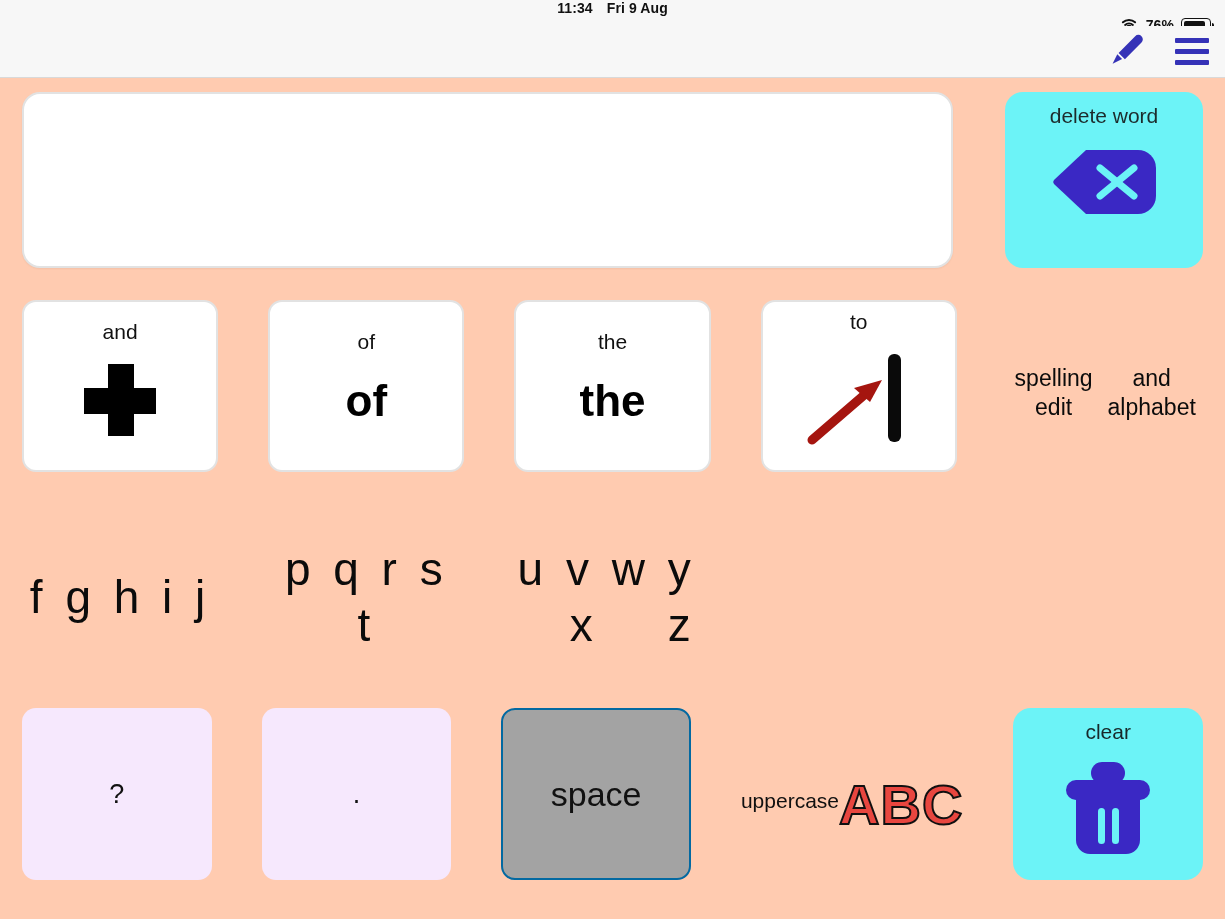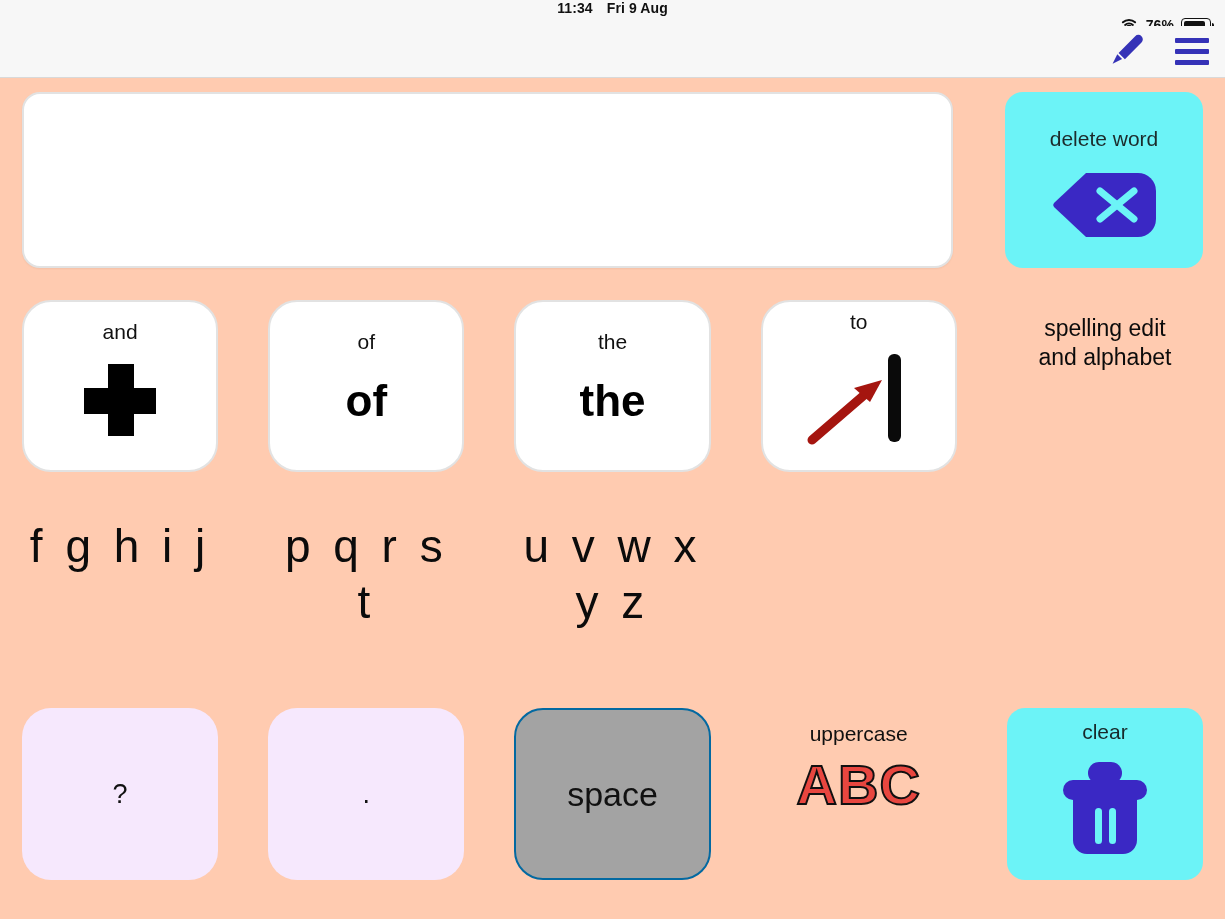--- a/index.html
+++ b/index.html
@@ -108,21 +108,21 @@
     flex: 1;
     background: #ffffff;
     border: 2px solid #e2e2e2;
     border-radius: 18px;
     box-shadow: 0 1px 2px rgba(0,0,0,0.05);
   }
 
   
   .cell {
     position: relative;
-    border-radius: 29px;
+    border-radius: 14px;
     display: flex;
     flex-direction: column;
     align-items: center;
     justify-content: center;
     overflow: visible;
   }
   .cell.plain { border: 2px solid #e2e2e2; }
 
   
   .folder { border-radius: 0; background: none !important; border: none; }
@@ -137,37 +137,37 @@
     left: 0; top: 0;
     width: 46%;
     height: 36px;
     border-radius: 14px 14px 0 0;
     background: inherit;
   }
   .folder .folder-inner {
     position: relative;
     z-index: 3;
     display: flex;
-    flex-direction: column;
-    align-items: center;
-    justify-content: flex-start;
+    flex-direction: row;
+    align-items: center;
+    justify-content: center;
     width: 100%; height: 100%;
     padding-top: 14px;
   }
 
   
   .delete-word {
     width: 198px;
     background: #6cf3f7;
     border-radius: 18px;
     display: flex;
     flex-direction: column;
     align-items: center;
     justify-content: flex-start;
-    padding-top: 35px;
+    padding-top: 12px;
   }
   .dw-label { font-size: 21px; color: #1c2b2c; }
   .backspace {
     margin-top: 22px;
     position: relative;
     width: 104px; height: 64px;
   }
   .backspace svg { display: block; }
 
   

